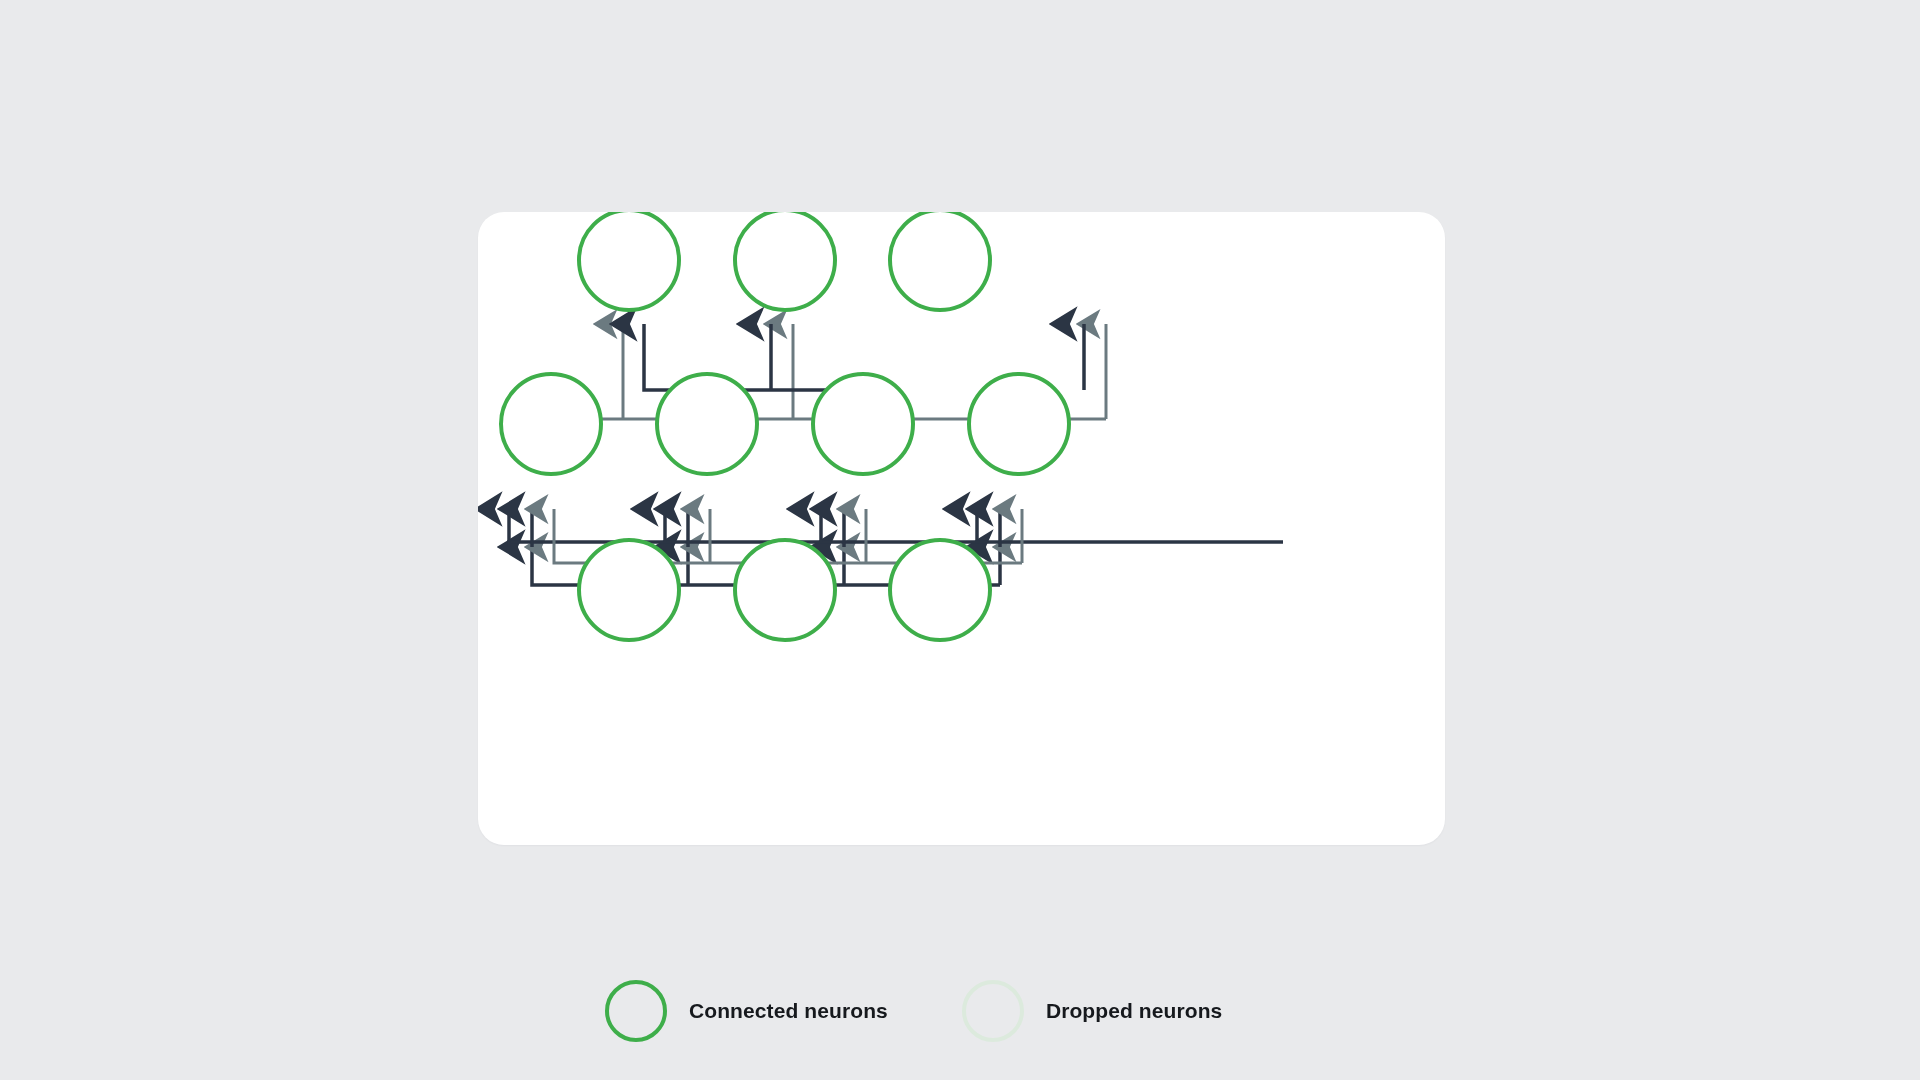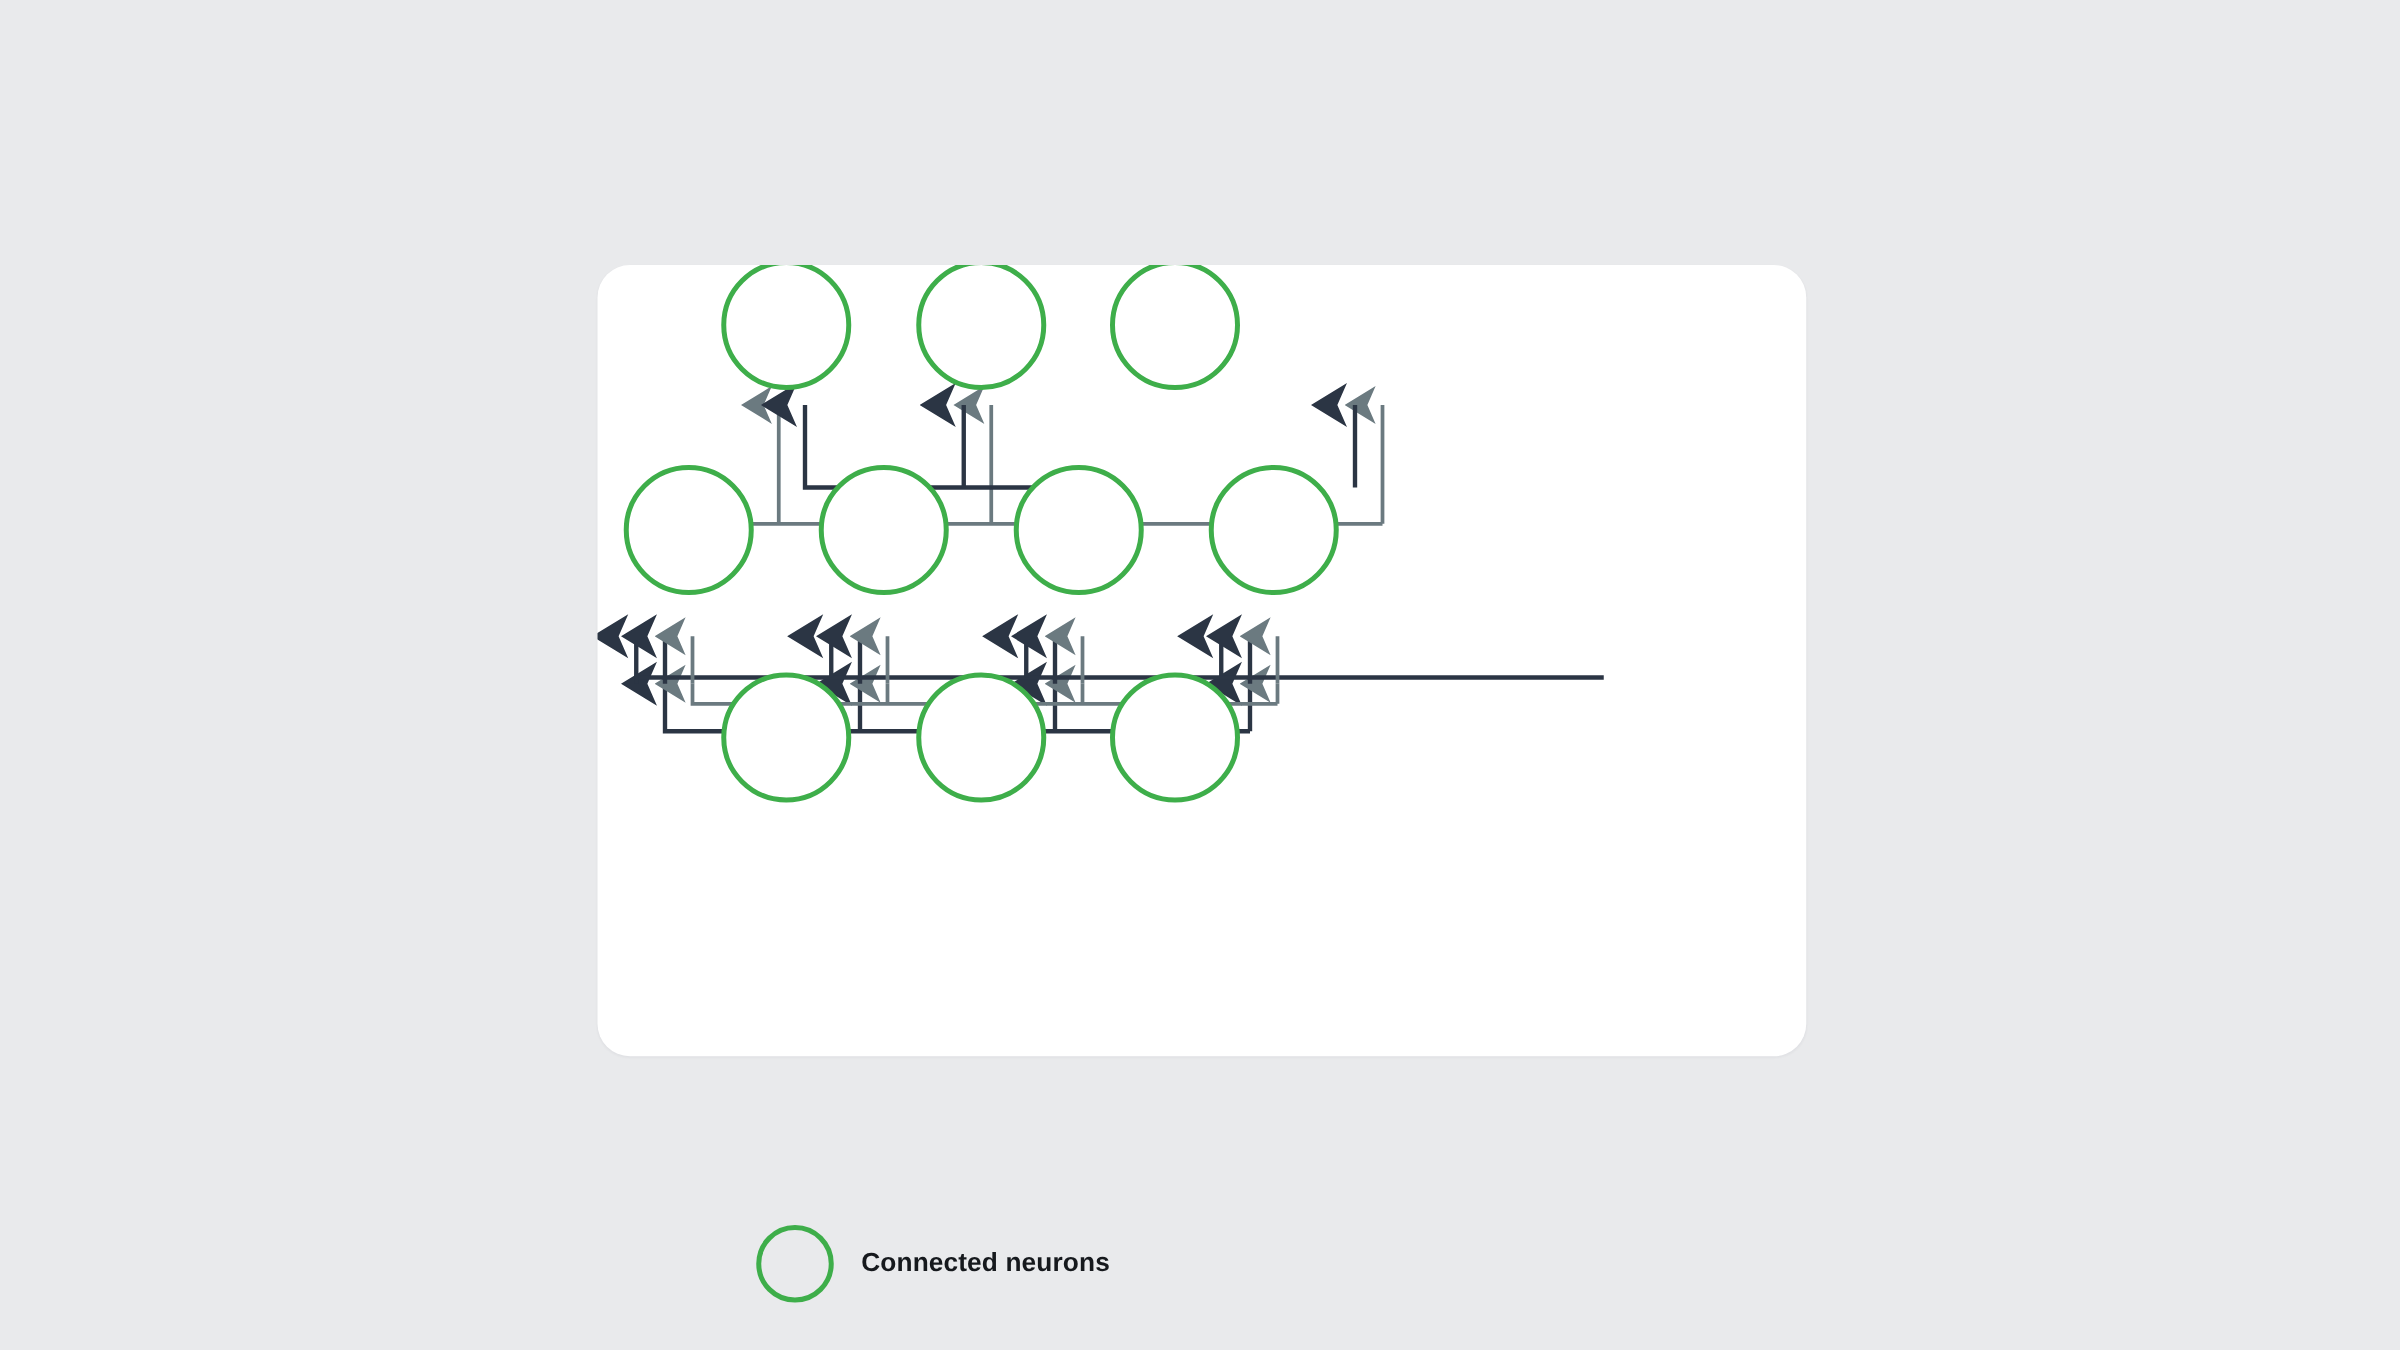--- a/index.html
+++ b/index.html
@@ -132,15 +132,19 @@
         <circle cx="462" cy="378" r="50" fill="#ffffff" stroke="#3eae4a" stroke-width="4"></circle>
       </g>
     </svg>
   </div>
 
   <div class="legend">
     <div class="legend-item first">
       <span class="legend-dot" style="border:4px solid #3eae4a;"></span>
       <span class="legend-label" style="color: rgb(22, 25, 29);">Connected neurons</span>
     </div>
+    <div class="legend-item second">
+      <span class="legend-dot" style="border:4px solid #dceadd;"></span>
+      <span class="legend-label" style="color: rgb(22, 25, 29);">Dropped neurons</span>
+    </div>
   </div>
 
 </div>
 
 </body></html>

